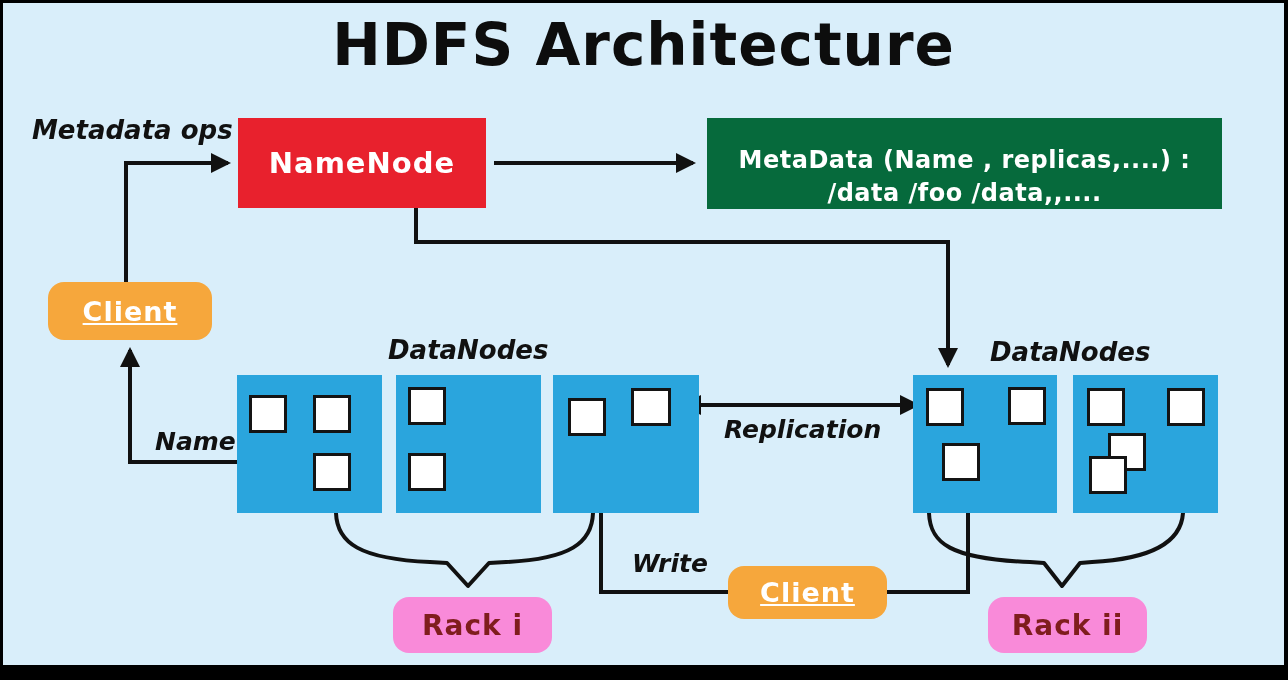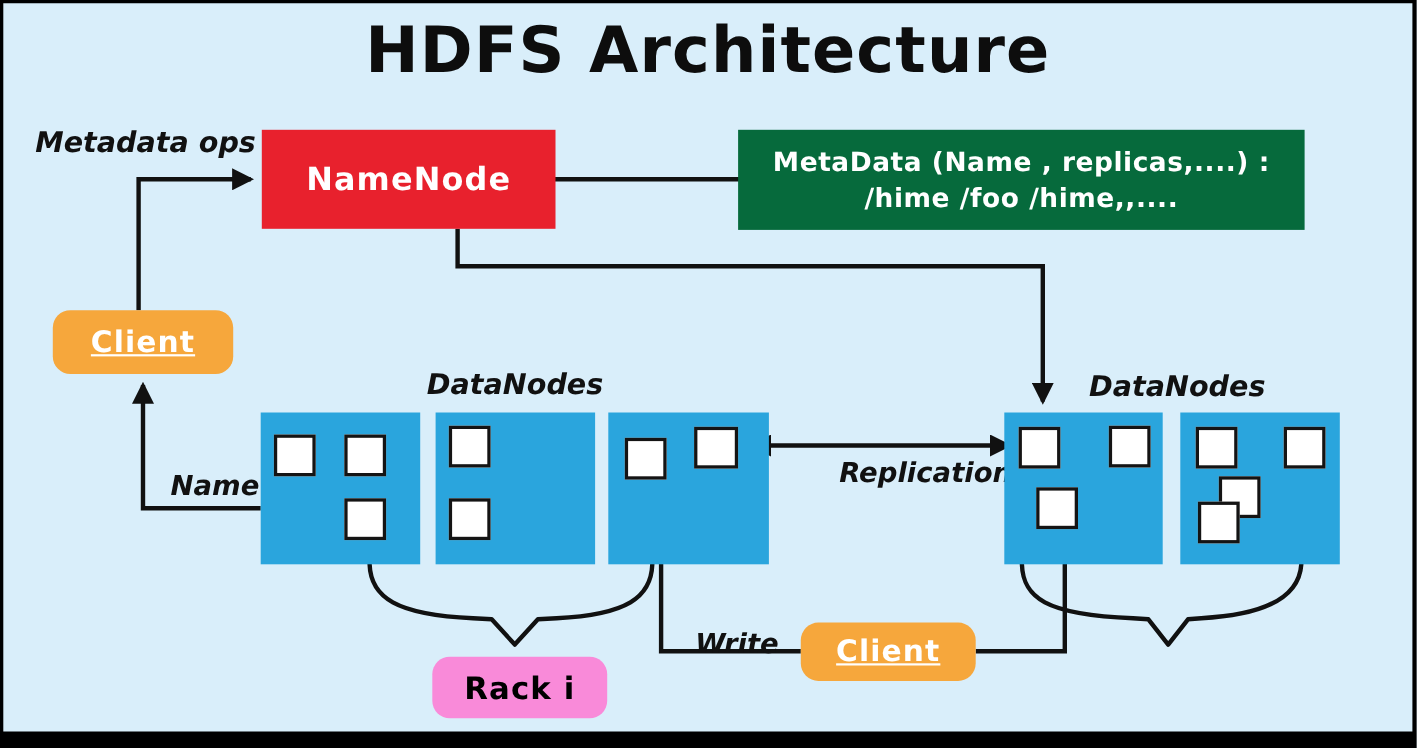--- a/index.html
+++ b/index.html
@@ -16,26 +16,26 @@
   .abs{position:absolute;}
   #title{
     left:0;top:8px;width:100%;text-align:center;
     font-size:58px;font-weight:800;color:#0d0d0d;letter-spacing:1px;
   }
   .lbl{color:#111;font-weight:700;font-size:25px;white-space:nowrap;font-style:italic;}
   .node{
     display:flex;align-items:center;justify-content:center;
     color:#fff;font-weight:700;text-align:center;
   }
-  #namenode{left:235px;top:115px;width:267px;height:90px;background:#e8212d;font-size:29px;letter-spacing:1px;}
-  #metadata-box{left:668px;top:115px;width:515px;height:91px;background:#066a3c;font-size:24px;flex-direction:column;line-height:1.35;letter-spacing:0.5px;}
+  #namenode{left:235px;top:115px;width:248px;height:90px;background:#e8212d;font-size:29px;letter-spacing:1px;}
+  #metadata-box{left:704px;top:115px;width:515px;height:91px;background:#066a3c;font-size:24px;flex-direction:column;line-height:1.35;letter-spacing:0.5px;justify-content:flex-end;}
   .client{background:#f6a73c;border-radius:16px;font-size:27px;letter-spacing:1px;text-decoration:underline;}
   #client-left{left:45px;top:279px;width:164px;height:58px;}
   #client-bottom{left:725px;top:563px;width:159px;height:53px;}
-  .rack{background:#f98ad9;border-radius:16px;font-size:28px;color:#000000;font-weight:700;display:flex;align-items:center;justify-content:center;letter-spacing:1px;}
+  .rack{background:#f98ad9;border-radius:16px;font-size:28px;color:#7f1d1d;font-weight:700;display:flex;align-items:center;justify-content:center;letter-spacing:1px;}
   #rack-i{left:390px;top:594px;width:159px;height:56px;}
   #rack-ii{left:985px;top:594px;width:159px;height:56px;}
   .dn{background:#2aa5dd;}
   .blk{
     position:absolute;width:38px;height:38px;background:#ffffff;
     border:3px solid #141414;box-sizing:border-box;
   }
   #connector-layer{left:0;top:0;pointer-events:none;}
 </style>
 </head>
@@ -68,28 +68,28 @@
 
     <line x1="681" y1="402" x2="914" y2="402" stroke="#111" stroke-width="4" marker-start="url(#ah)" marker-end="url(#ah)"></line>
   </svg>
 
   <div id="title" class="abs">HDFS Architecture</div>
 
   <div class="abs lbl" style="left:29px;top:112px;font-size:26px;">Metadata ops</div>
   <div class="abs lbl" style="left:385px;top:332px;font-size:26px;">DataNodes</div>
   <div class="abs lbl" style="left:987px;top:334px;font-size:26px;">DataNodes</div>
   <div class="abs lbl" style="left:152px;top:424px;">Name</div>
-  <div class="abs lbl" style="left:629px;top:568px;">Write</div>
-  <div class="abs lbl" style="left:760px;top:412px;">Replication</div>
+  <div class="abs lbl" style="left:629px;top:546px;">Write</div>
+  <div class="abs lbl" style="left:721px;top:412px;">Replication</div>
 
   <div id="namenode" class="abs node">NameNode</div>
 
   <div id="metadata-box" class="abs node">
     <span>MetaData (Name , replicas,....) :</span>
-    <span>/hime /foo /hime,,....</span>
+    <span>/data /foo /data,,....</span>
   </div>
 
   <div id="client-left" class="abs node client">Client</div>
 
   <div id="client-bottom" class="abs node client">Client</div>
 
   <div class="abs dn" style="left:234px;top:372px;width:145px;height:138px;">
     <div class="blk" style="left:12px;top:20px;"></div>
     <div class="blk" style="left:76px;top:20px;"></div>
     <div class="blk" style="left:76px;top:78px;"></div>
@@ -109,14 +109,15 @@
     <div class="blk" style="left:29px;top:68px;"></div>
   </div>
   <div class="abs dn" style="left:1070px;top:372px;width:145px;height:138px;">
     <div class="blk" style="left:14px;top:13px;"></div>
     <div class="blk" style="left:94px;top:13px;"></div>
     <div class="blk" style="left:35px;top:58px;"></div>
     <div class="blk" style="left:16px;top:81px;"></div>
   </div>
 
   <div id="rack-i" class="abs rack">Rack i</div>
+  <div id="rack-ii" class="abs rack">Rack ii</div>
 
 </div>
 
 </body></html>

